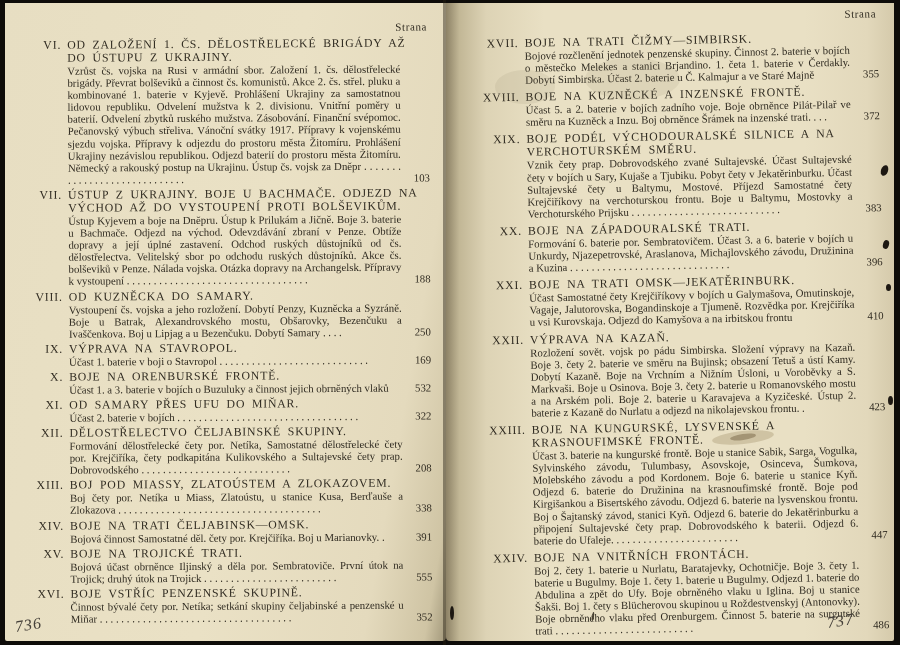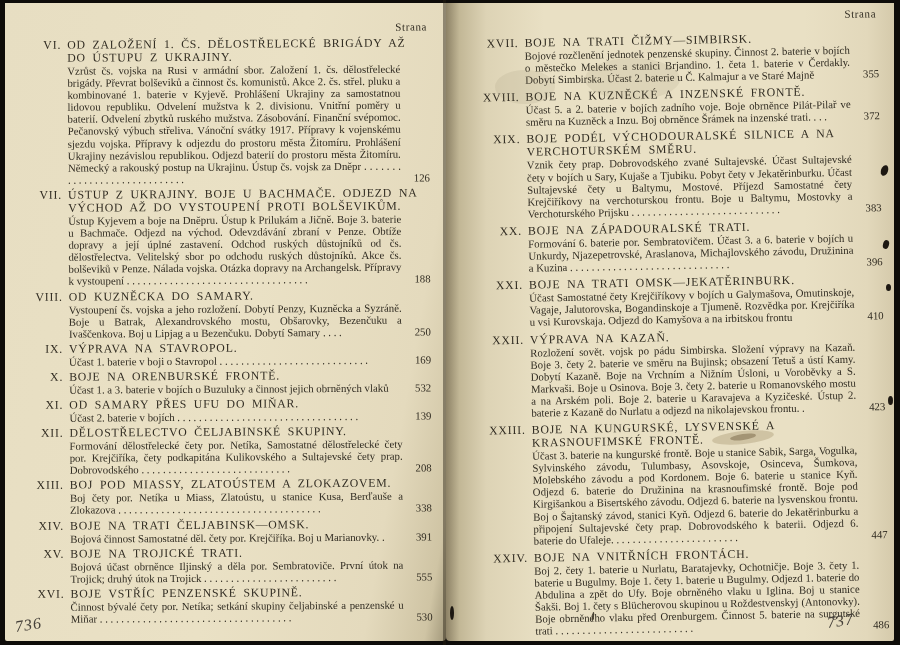--- a/index.html
+++ b/index.html
@@ -54,21 +54,21 @@
     <div class="content content-left">
       <div class="strana">Strana</div>
 
       <div class="entry">
         <div class="h-row">
             <span class="num">VI.</span>
             <span class="title">OD ZALOŽENÍ 1. ČS. DĚLOSTŘELECKÉ BRIGÁDY AŽ DO ÚSTUPU Z UKRAJINY.</span>
           </div>
         <div class="body-row">
             <span class="tbody">Vzrůst čs. vojska na Rusi v armádní sbor. Založení 1. čs. dělostřelecké brigády. Převrat bolševiků a činnost čs. komunistů. Akce 2. čs. střel. pluku a kombinované 1. baterie v Kyjevě. Prohlášení Ukrajiny za samostatnou lidovou republiku. Odvelení mužstva k 2. divisionu. Vnitřní poměry u baterií. Odvelení zbytků ruského mužstva. Zásobování. Finanční svépomoc. Pečanovský výbuch střeliva. Vánoční svátky 1917. Přípravy k vojenskému sjezdu vojska. Přípravy k odjezdu do prostoru města Žitomíru. Prohlášení Ukrajiny nezávislou republikou. Odjezd baterií do prostoru města Žitomíru. Německý a rakouský postup na Ukrajinu. Ústup čs. vojsk za Dněpr . . . . . . . . . . . . . . . . . . . . . . . . . . . . .</span>
-            <span class="pg">126</span>
+            <span class="pg">103</span>
           </div>
       </div>
       <div class="entry">
         <div class="h-row">
             <span class="num">VII.</span>
             <span class="title">ÚSTUP Z UKRAJINY. BOJE U BACHMAČE. ODJEZD NA VÝCHOD AŽ DO VYSTOUPENÍ PROTI BOLŠEVIKŮM.</span>
           </div>
         <div class="body-row">
             <span class="tbody">Ústup Kyjevem a boje na Dněpru. Ústup k Prilukám a Jičně. Boje 3. baterie u Bachmače. Odjezd na východ. Odevzdávání zbraní v Penze. Obtíže dopravy a její úplné zastavení. Odchod ruských důstojníků od čs. dělostřelectva. Velitelský sbor po odchodu ruských důstojníků. Akce čs. bolševiků v Penze. Nálada vojska. Otázka dopravy na Archangelsk. Přípravy k vystoupení . . . . . . . . . . . . . . . . . . . . . . . . . . . . . . . . . .</span>
             <span class="pg">188</span>
@@ -104,21 +104,21 @@
             <span class="pg">532</span>
           </div>
       </div>
       <div class="entry">
         <div class="h-row">
             <span class="num">XI.</span>
             <span class="title">OD SAMARY PŘES UFU DO MIŇAR.</span>
           </div>
         <div class="body-row">
             <span class="tbody">Účast 2. baterie v bojích  . . . . . . . . . . . . . . . . . . . . . . . . . . . . . . . . . .</span>
-            <span class="pg">139</span>
+            <span class="pg">322</span>
           </div>
       </div>
       <div class="entry">
         <div class="h-row">
             <span class="num">XII.</span>
             <span class="title">DĚLOSTŘELECTVO ČELJABINSKÉ SKUPINY.</span>
           </div>
         <div class="body-row">
             <span class="tbody">Formování dělostřelecké čety por. Netíka, Samostatné dělostřelecké čety por. Krejčiříka, čety podkapitána Kulikovského a Sultajevské čety prap. Dobrovodského  . . . . . . . . . . . . . . . . . . . . . . . . . . . .</span>
             <span class="pg">208</span>
@@ -154,21 +154,21 @@
             <span class="pg">555</span>
           </div>
       </div>
       <div class="entry">
         <div class="h-row">
             <span class="num">XVI.</span>
             <span class="title">BOJE VSTŘÍC PENZENSKÉ SKUPINĚ.</span>
           </div>
         <div class="body-row">
             <span class="tbody">Činnost bývalé čety por. Netíka; setkání skupiny čeljabinské a penzenské u Miňar  . . . . . . . . . . . . . . . . . . . . . . . . . . . . . . . . . . . .</span>
-            <span class="pg">530</span>
+            <span class="pg">352</span>
           </div>
       </div>
     </div>
     <div class="folio folio-left">736</div>
   </div>
 
   <div class="page page-right">
     <div class="content content-right">
       <div class="strana">Strana</div>
 

